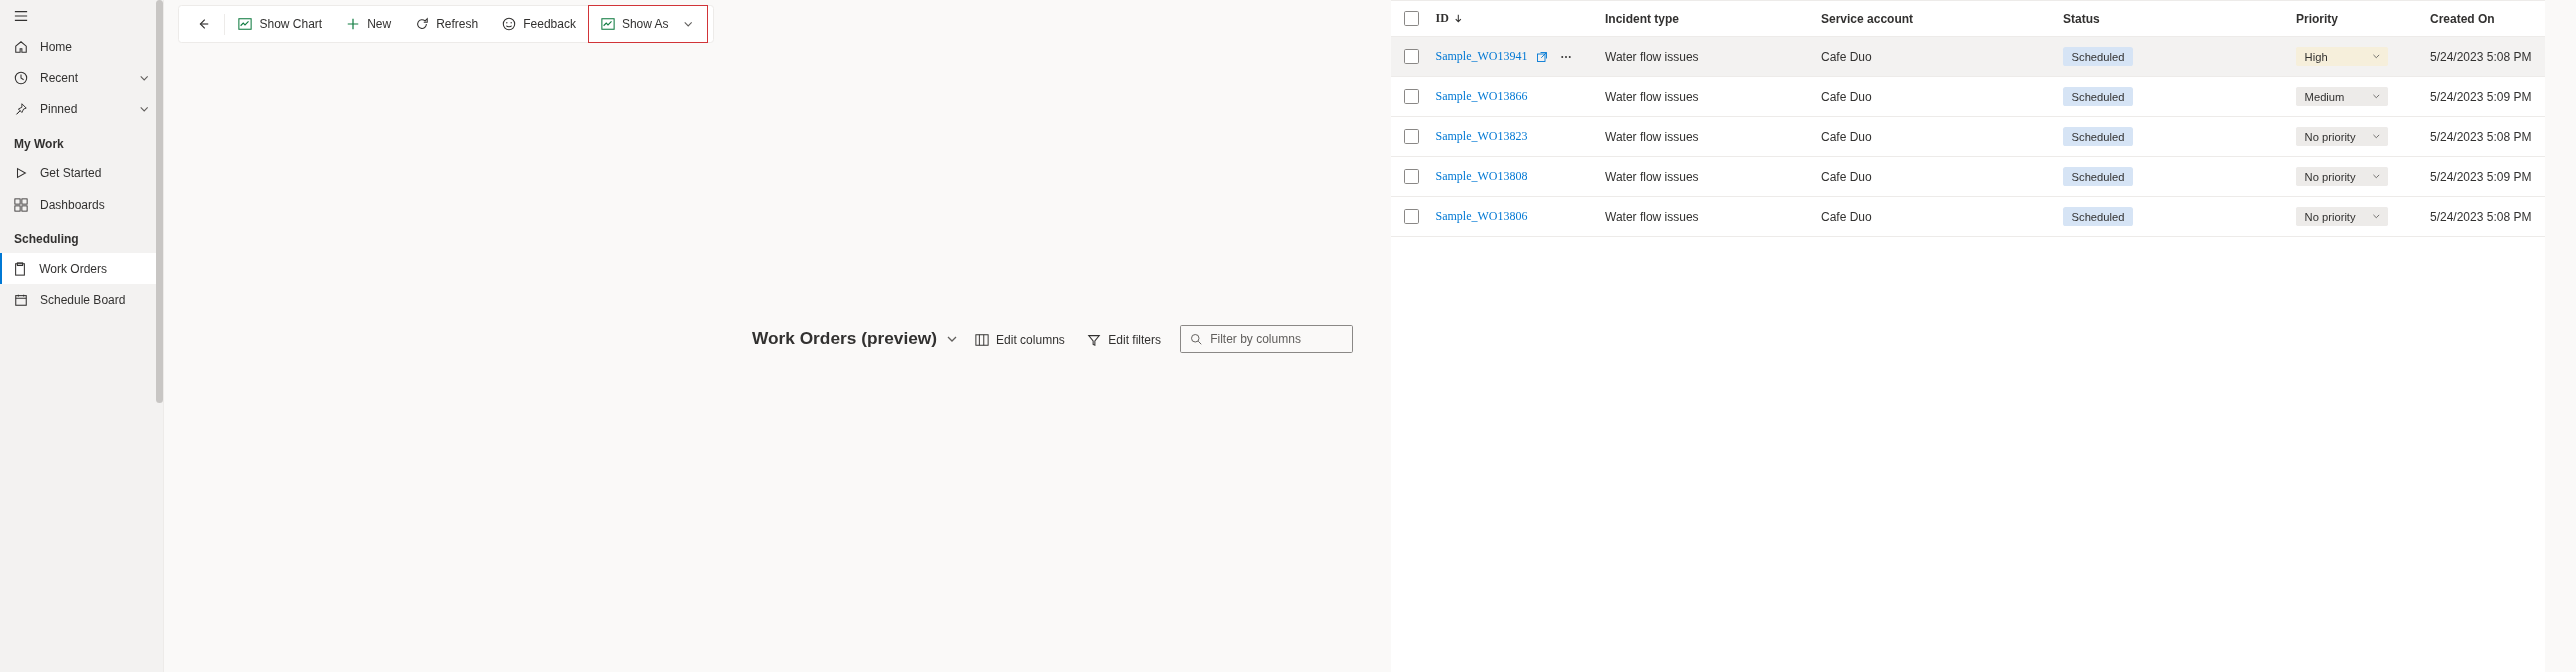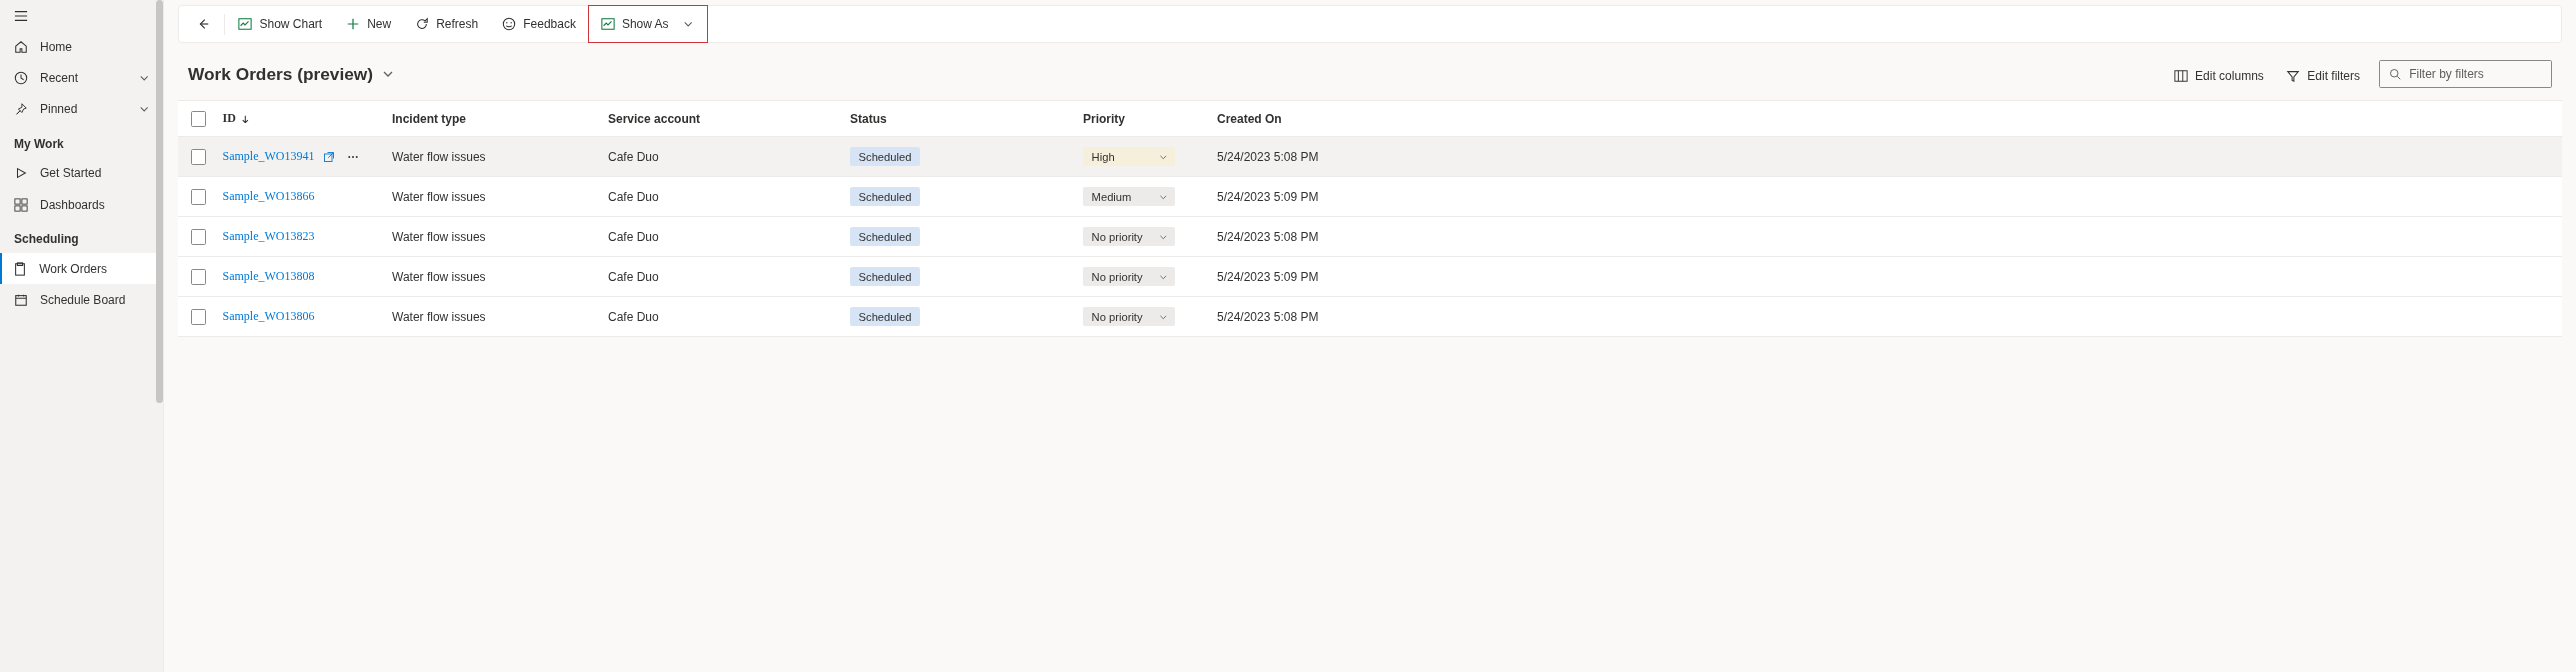--- a/index.html
+++ b/index.html
@@ -11,21 +11,21 @@
     .sidebar-scroll-thumb { position: absolute; top: 0; right: 0; width: 7px; height: 60%; background: #c8c6c4; border-radius: 3.5px; }
     .hamburger { padding: 8.6px 14px; }
     .nav-item { display: flex; align-items: center; gap: 12px; padding: 8.6px 14px; cursor: pointer; color: #323130; }
     .nav-item.selected { background: #fff; border-left: 2.6px solid #0078d4; padding-left: 11.2px; }
     .nav-icon { width: 14px; height: 14px; display: flex; align-items: center; justify-content: center; flex-shrink: 0; }
     .nav-label { flex: 1; }
     .nav-chevron { width: 10.4px; height: 10.4px; }
     .nav-header { padding: 12px 14px 7px; font-weight: 600; font-size: 12px; color: #323130; }
     
     
-    .main { flex: 1; display: flex; flex-direction: column; background: #faf9f8; }
+    .main { flex: 1; display: flex; flex-direction: row; background: #faf9f8; }
     
     
     .command-bar { display: flex; align-items: center; background: #fff; border: 0.9px solid #edebe9; border-radius: 3.5px; margin: 5.2px 14px 0; height: 38px; padding: 0 5.2px; }
     .cmd-btn { display: flex; align-items: center; gap: 7px; padding: 7px 12px; background: transparent; border: none; cursor: pointer; font-size: 12px; color: #323130; font-family: inherit; }
     .cmd-icon { width: 14px; height: 14px; display: flex; align-items: center; justify-content: center; }
     .cmd-divider { width: 0.9px; height: 21px; background: #edebe9; margin: 0 1.7px; }
     .highlight-box { border: 1.7px solid #d13438; display: flex; align-items: center; height: 38px; margin: -1.7px 0; }
     
     
     .view-header { display: flex; align-items: center; padding: 17.3px 24px 12px; gap: 14px; }
@@ -242,21 +242,21 @@
           </span>
         <span>Edit filters</span>
       </button>
       <div class="filter-box">
         <span>
             <svg width="12" height="12" viewBox="0 0 16 16">
               <circle cx="7" cy="7" r="5" fill="none" stroke="#605e5c" stroke-width="1.3"></circle>
               <path d="M11 11l4 4" stroke="#605e5c" stroke-width="1.3"></path>
             </svg>
           </span>
-        <span class="filter-input-text">Filter by filters</span>
+        <span class="filter-input-text">Filter by columns</span>
       </div>
     </div>
   </div>
 
   <div class="grid">
     <div class="grid-header">
       <div class="col-check">
           <div class="checkbox"></div>
         </div>
       <div class="col-id">

